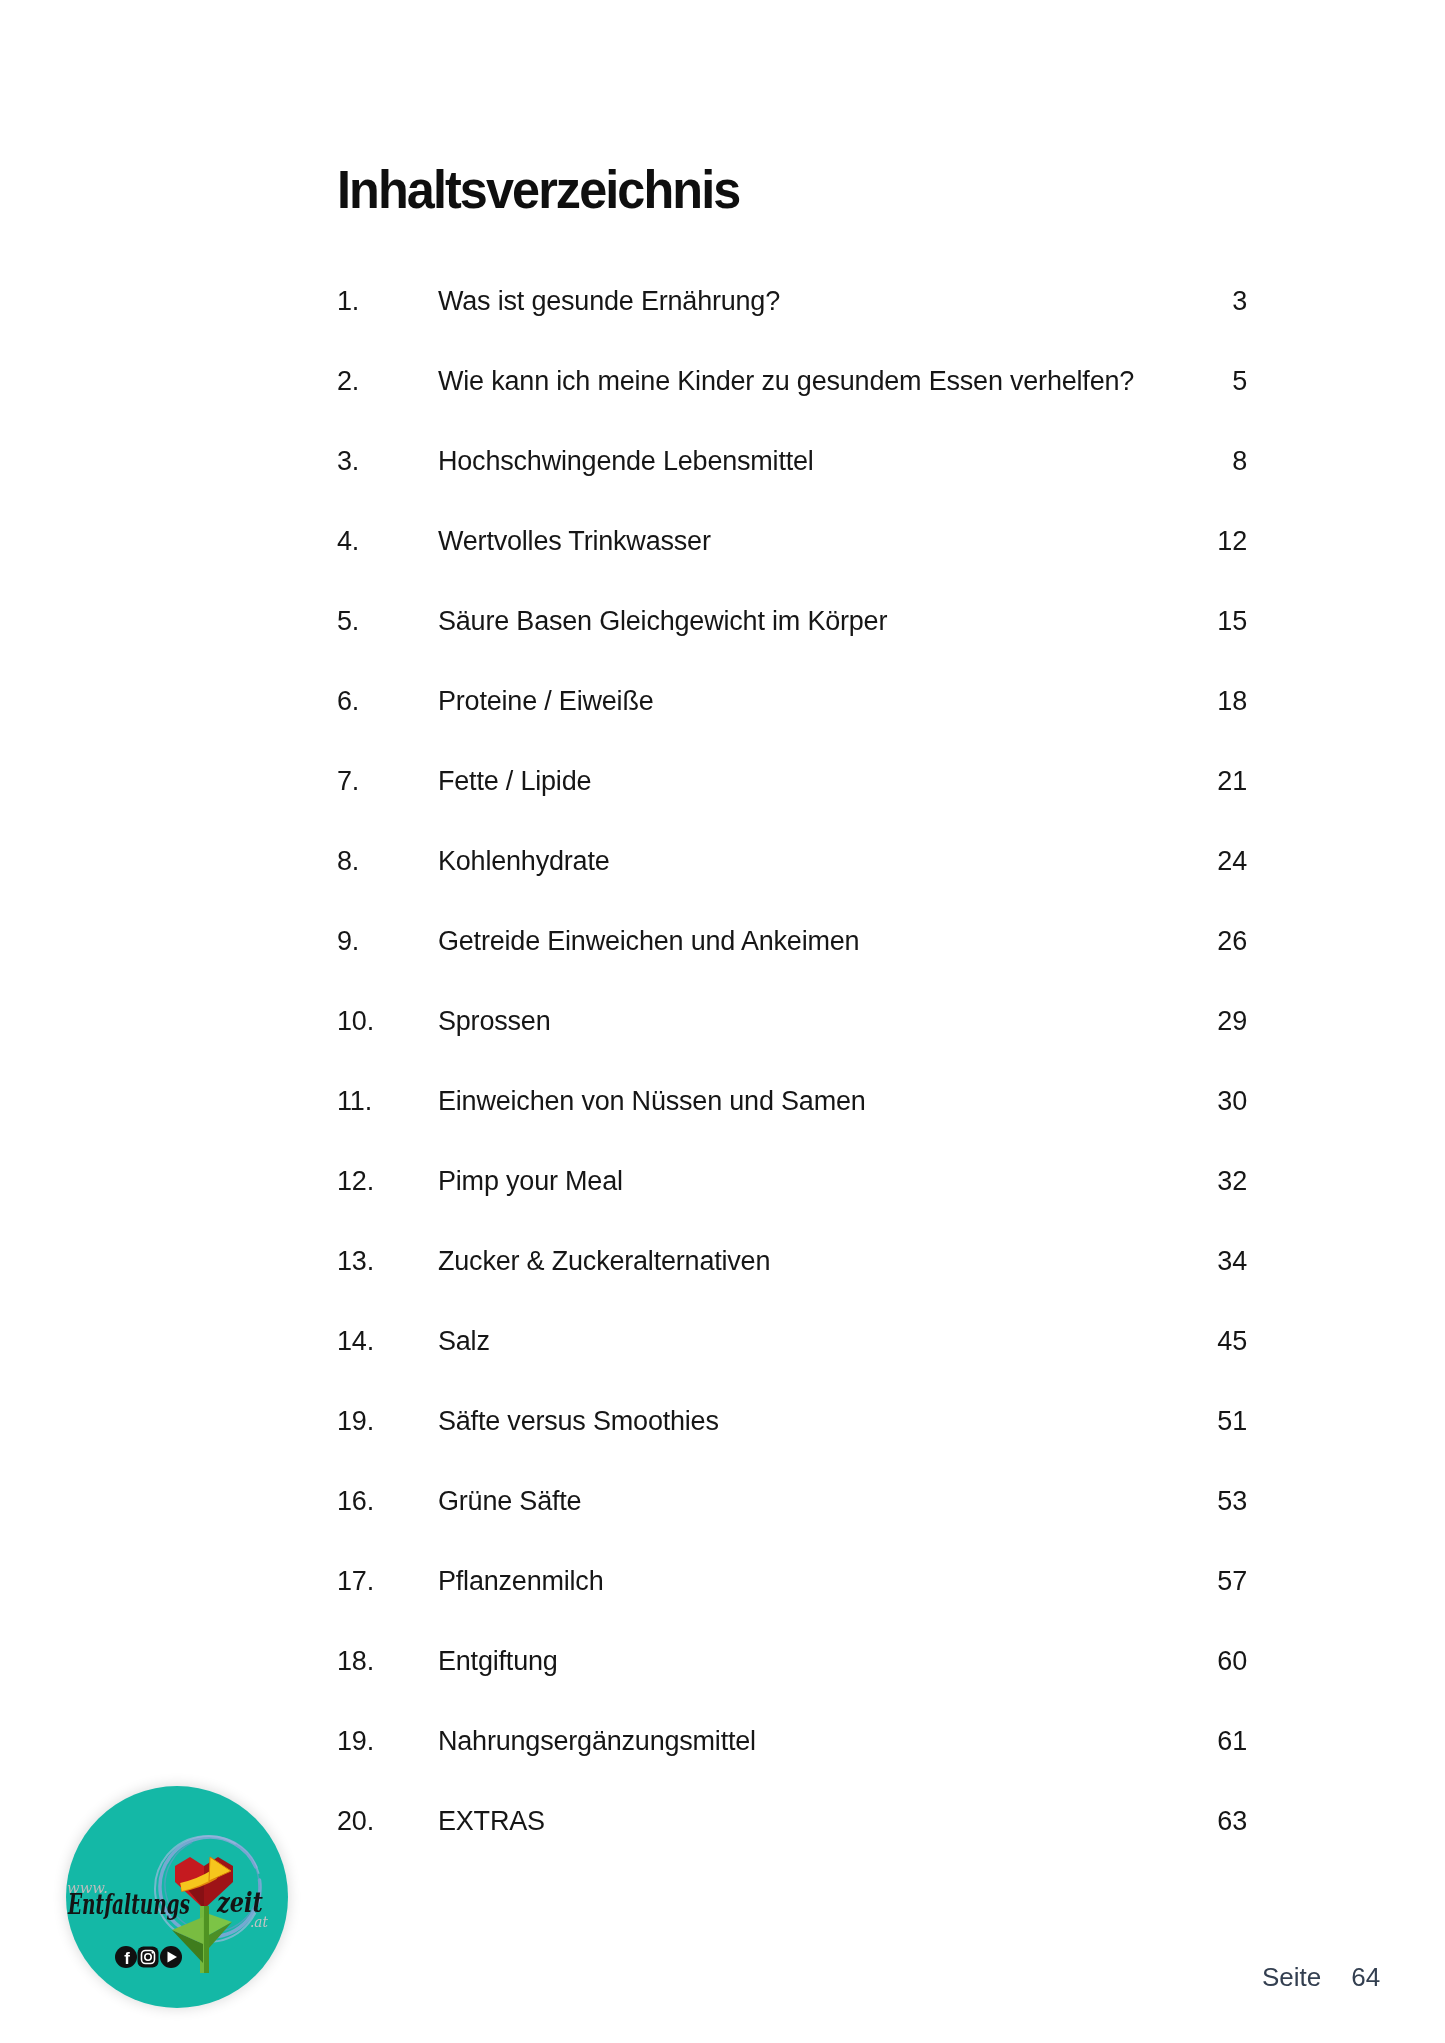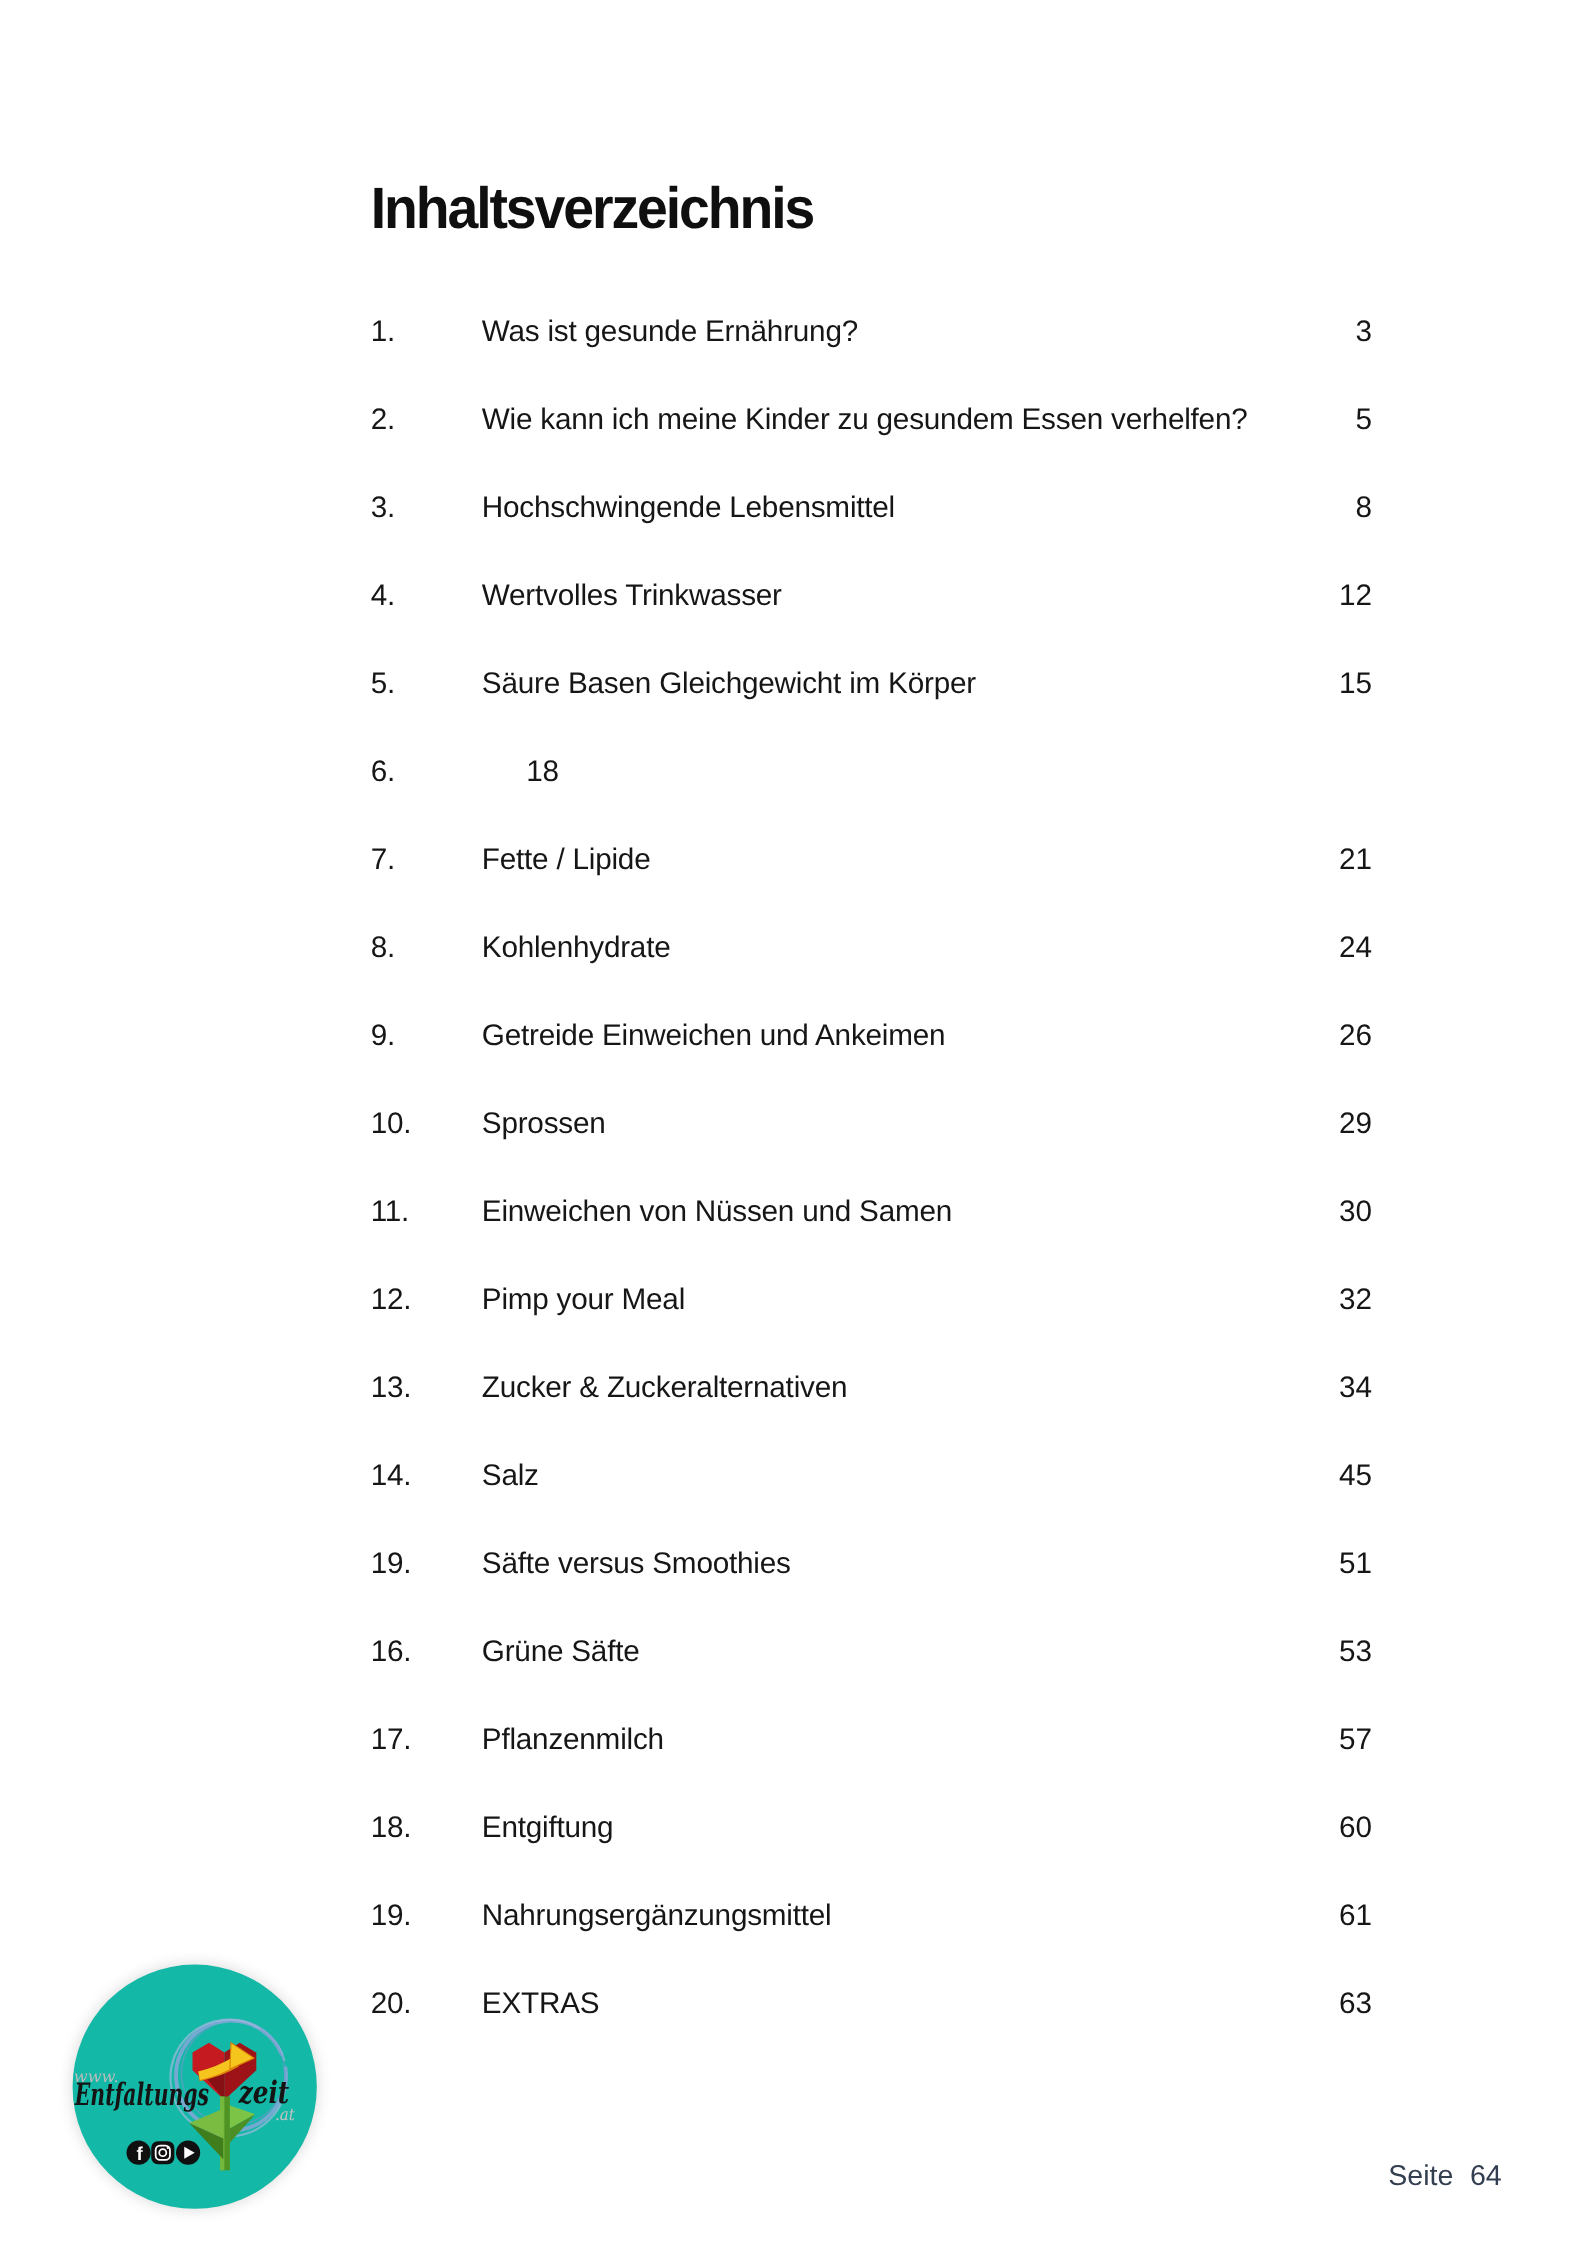--- a/index.html
+++ b/index.html
@@ -25,21 +25,21 @@
     display:flex;align-items:flex-start;
     height:80px;
     font-size:27px;line-height:1.15;letter-spacing:-0.2px;
   }
   .toc-num{width:101px;flex:0 0 101px;}
   .toc-title{flex:1;white-space:nowrap;overflow:visible;}
   .toc-page{width:70px;flex:0 0 70px;text-align:right;}
   .footer{
     position:absolute;left:1262px;top:1941px;
     font-size:26px;color:#333f50;letter-spacing:0;
-    display:flex;gap:15px;line-height:1.1;
+    display:flex;gap:30px;line-height:1.1;
   }
   .logo{
     position:absolute;left:66px;top:1764px;width:222px;height:222px;
     border-radius:50%;background:#14b8a6;
     box-shadow:0 0 14px rgba(0,0,0,0.16);
   }
   .logo svg{display:block;width:222px;height:222px;}
 </style>
 </head>
 <body>
@@ -74,20 +74,21 @@
     </div>
 
     <div class="toc-row">
       <span class="toc-num">5.</span>
       <span class="toc-title">Säure Basen Gleichgewicht im Körper</span>
       <span class="toc-page">15</span>
     </div>
 
     <div class="toc-row">
       <span class="toc-num">6.</span>
+      <span class="toc-title">Proteine / Eiweiße</span>
       <span class="toc-page">18</span>
     </div>
 
     <div class="toc-row">
       <span class="toc-num">7.</span>
       <span class="toc-title">Fette / Lipide</span>
       <span class="toc-page">21</span>
     </div>
 
     <div class="toc-row">

